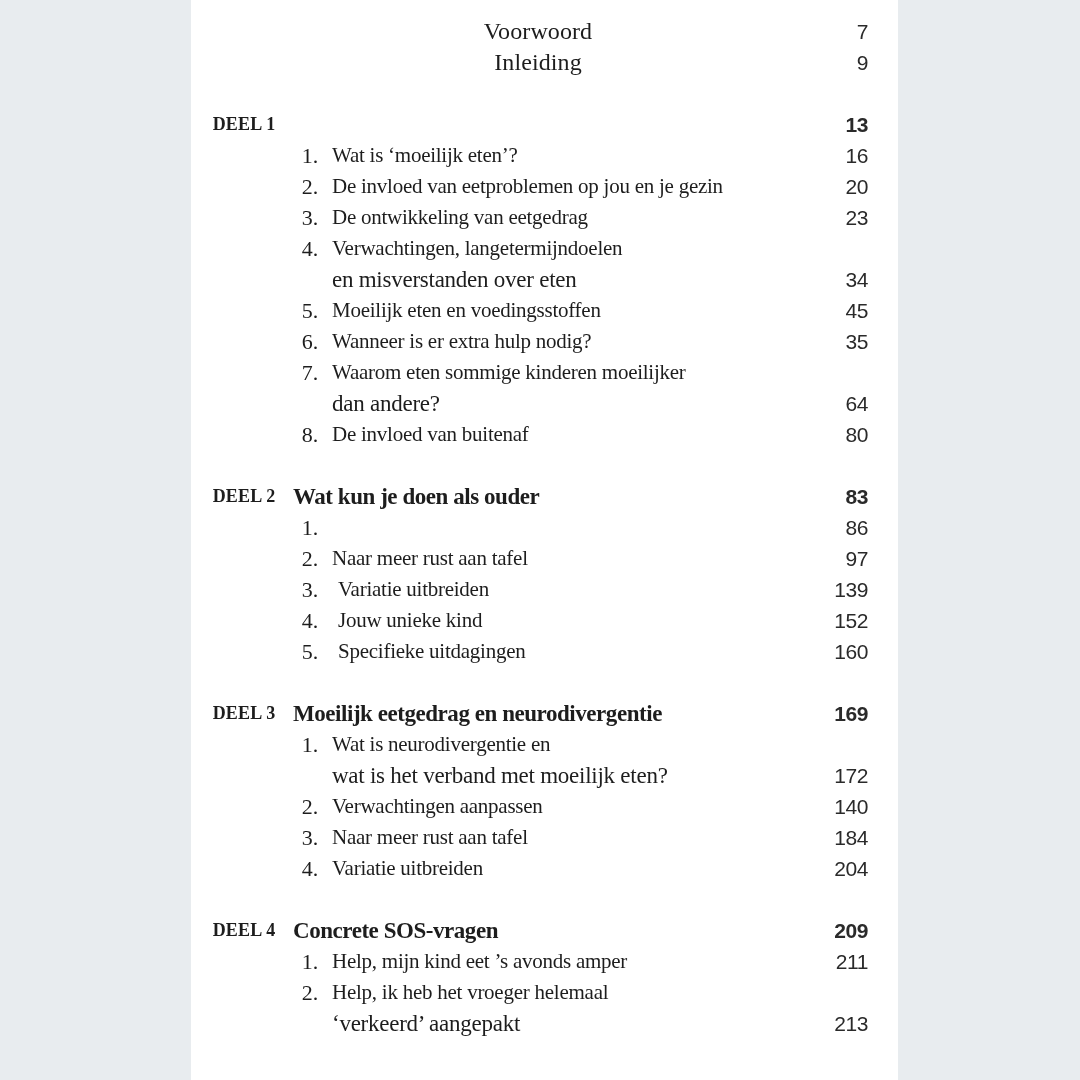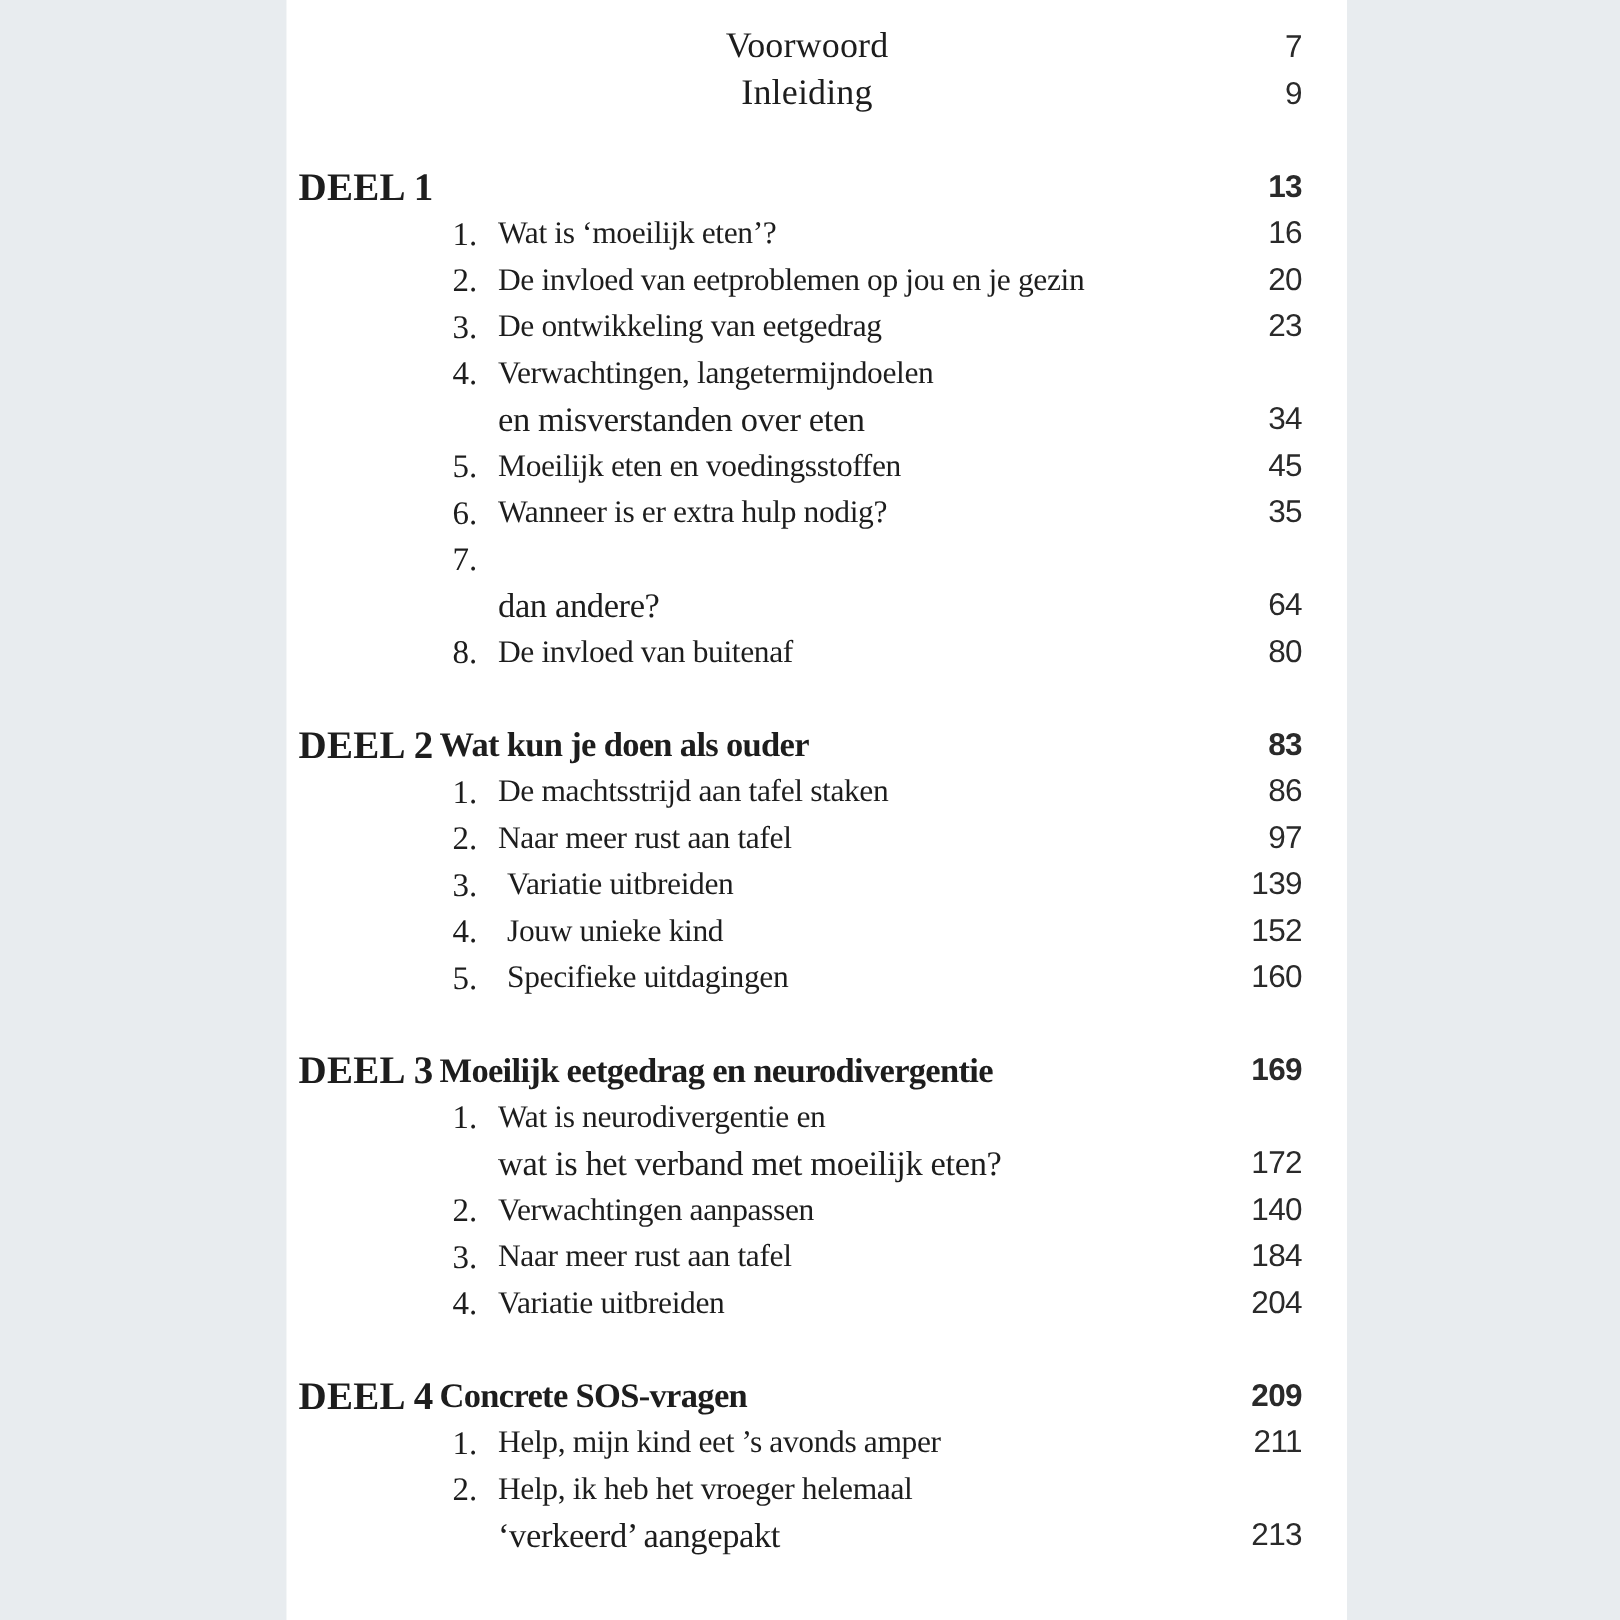--- a/index.html
+++ b/index.html
@@ -62,21 +62,21 @@
   .part {
     font-weight: bold;
     font-size: 23px;
   }
   .part .deel {
     position: absolute;
     left: 0;
     top: 0;
     width: 92px;
     font-weight: bold;
-    font-size: 26px;
+    font-size: 18px;
     letter-spacing: 0.2px;
   }
   .part .ptitle {
     position: absolute;
     left: 95px;
     top: 0;
     font-weight: bold;
     font-size: 23px;
     letter-spacing: -0.45px;
   }
@@ -152,38 +152,38 @@
         <span class="ctitle">Moeilijk eten en voedingsstoffen</span>
         <span class="pg">45</span>
       </div>
       <div class="row chap" style="position: absolute; left: 0px; width: 680px; top: 326px;">
         <span class="num">6.</span>
         <span class="ctitle">Wanneer is er extra hulp nodig?</span>
         <span class="pg">35</span>
       </div>
       <div class="row chap" style="position: absolute; left: 0px; width: 680px; top: 357px;">
         <span class="num">7.</span>
+        <span class="ctitle">Waarom eten sommige kinderen moeilijker</span>
       </div>
       <div class="row cont" style="position: absolute; left: 0px; width: 680px; top: 388px;">
         <span class="ctitle">dan andere?</span>
         <span class="pg">64</span>
       </div>
       <div class="row chap" style="position: absolute; left: 0px; width: 680px; top: 419px;">
         <span class="num">8.</span>
         <span class="ctitle">De invloed van buitenaf</span>
         <span class="pg">80</span>
       </div>
       <div class="row part" style="position: absolute; left: 0px; width: 680px; top: 481px;">
         <span class="deel">DEEL 2</span>
         <span class="ptitle">Wat kun je doen als ouder</span>
         <span class="pg">83</span>
       </div>
       <div class="row chap" style="position: absolute; left: 0px; width: 680px; top: 512px;">
         <span class="num">1.</span>
-        <span class="ctitle">De machtsstrijd aan tafel staken</span>
         <span class="pg">86</span>
       </div>
       <div class="row chap" style="position: absolute; left: 0px; width: 680px; top: 543px;">
         <span class="num">2.</span>
         <span class="ctitle">Naar meer rust aan tafel</span>
         <span class="pg">97</span>
       </div>
       <div class="row chap indent" style="position: absolute; left: 0px; width: 680px; top: 574px;">
         <span class="num">3.</span>
         <span class="ctitle">Variatie uitbreiden</span>

